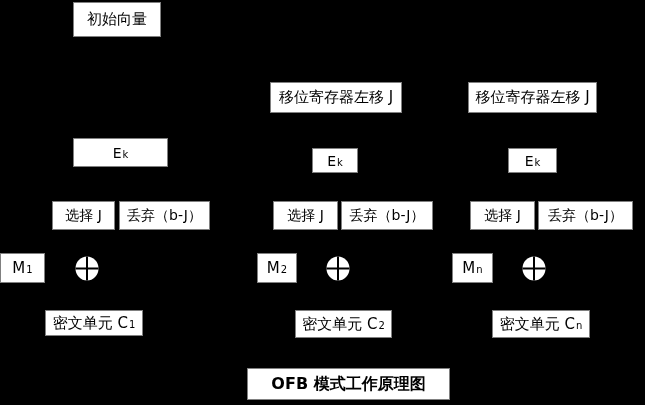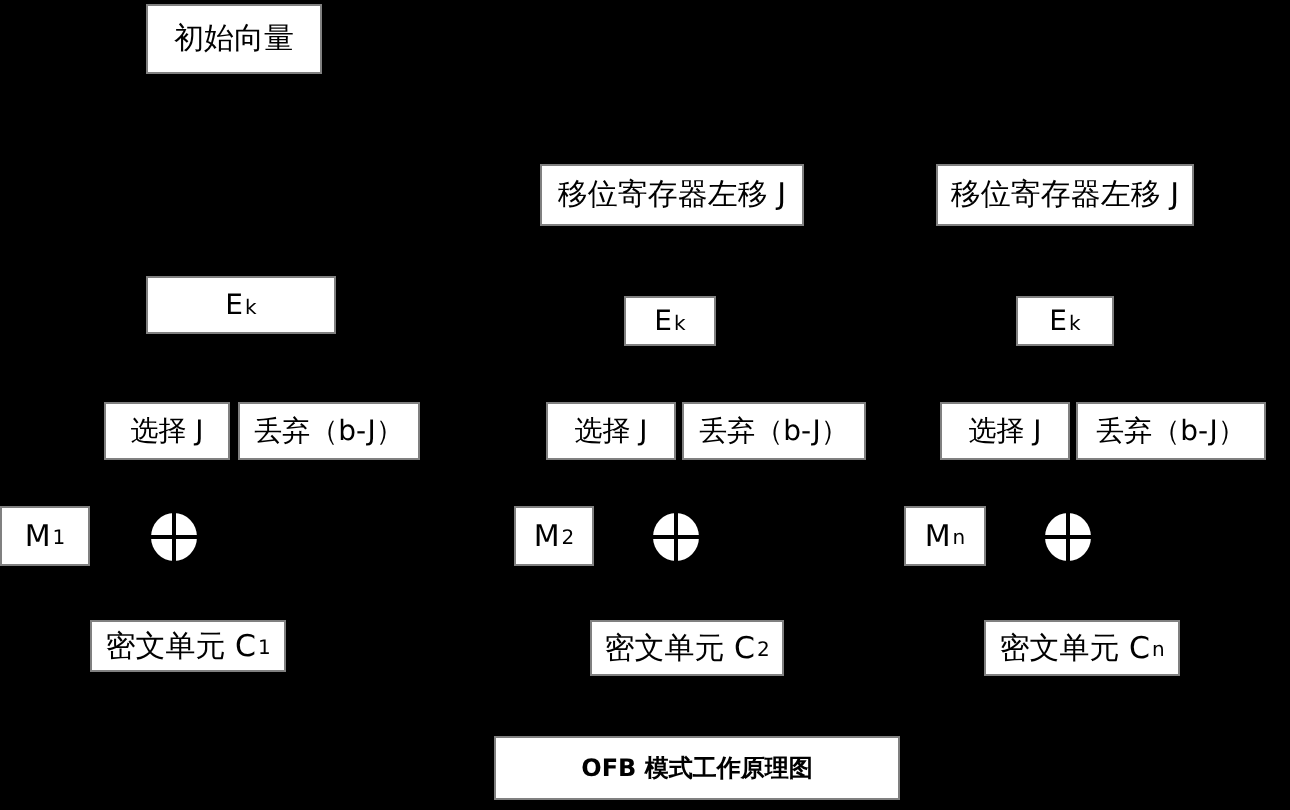--- a/index.html
+++ b/index.html
@@ -43,21 +43,21 @@
   }
   .title-box {
     position: absolute;
     background: #ffffff;
     border: 1px solid #808080;
     color: #000000;
     display: flex;
     align-items: center;
     justify-content: center;
     box-sizing: border-box;
-    font-size: 12px;
+    font-size: 16px;
     font-weight: bold;
     white-space: nowrap;
   }
 </style>
 </head>
 <body>
 
 <div class="canvas">
 
   <div class="box toprow" style="left:73px; top:2px; width:88px; height:35px;">

